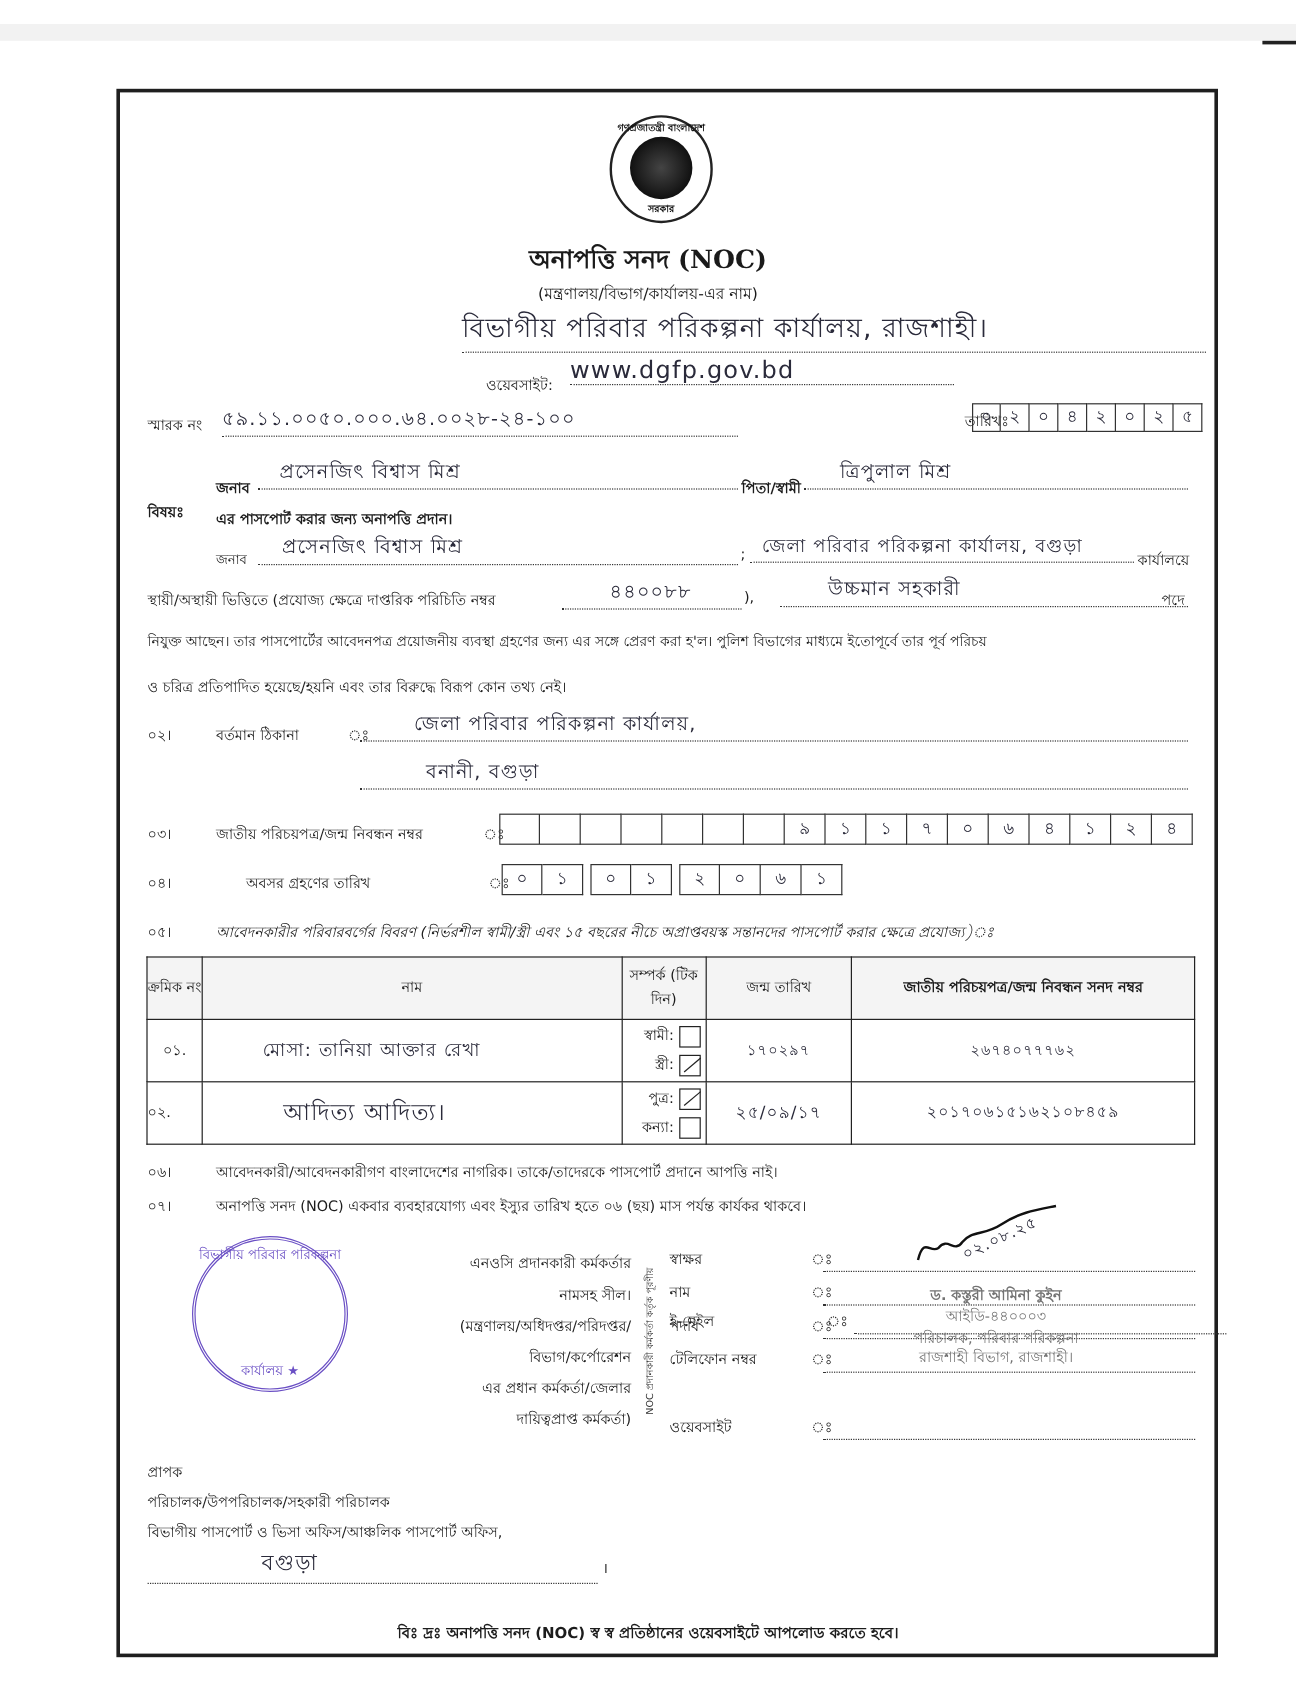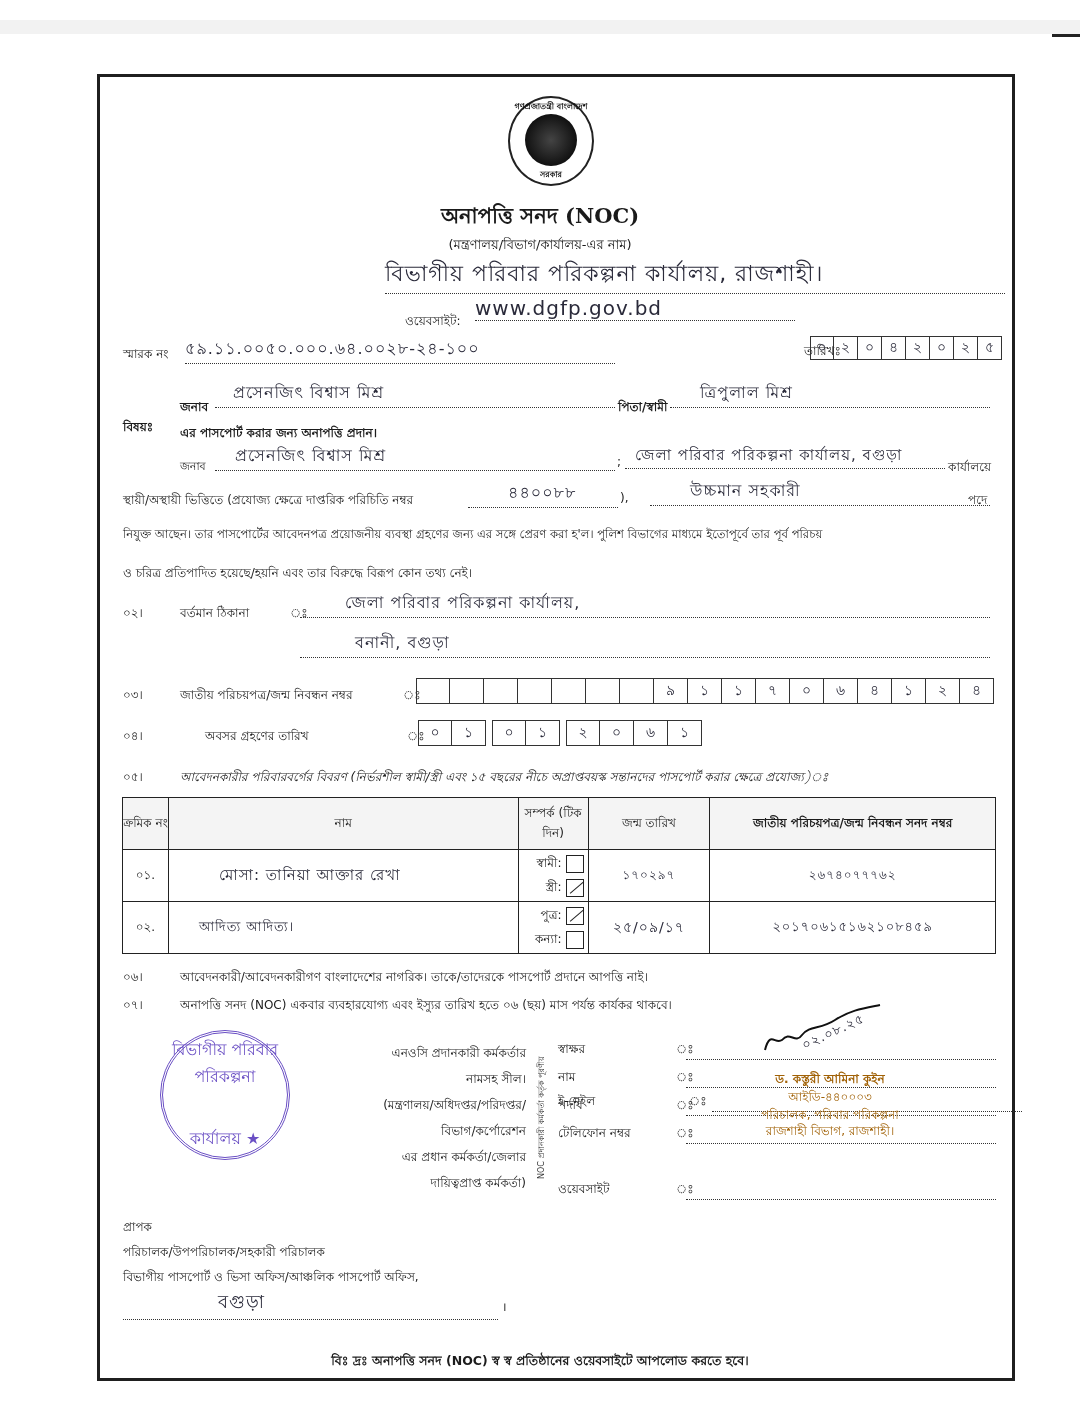--- a/index.html
+++ b/index.html
@@ -26,27 +26,27 @@
   .gap { width: 6px; }
   table.family { position: absolute; left: 122px; top: 797px; width: 874px; border-collapse: collapse; }
   table.family th, table.family td { border: 1.5px solid #222; font-size: 12px; vertical-align: middle; }
   table.family th { font-weight: normal; height: 52px; text-align: center; background: #f4f4f4; }
   table.family td { height: 52px; }
   .rel-line { display: flex; align-items: center; justify-content: flex-end; gap: 4px; padding-right: 4px; height: 24px; font-size: 12px; }
   .chk { width: 18px; height: 18px; border: 1.5px solid #222; position: relative; display: inline-block; }
   .chk.on::after { content: ""; position: absolute; left: 1px; top: 7px; width: 18px; border-top: 1.5px solid #222; transform: rotate(-40deg); }
   .seal { position: absolute; left: 160px; top: 1030px; width: 130px; height: 130px; border: 3px double #6a4fc4; border-radius: 50%; color: #6a4fc4; }
   .seal .inner { position: absolute; left: 22px; top: 22px; width: 80px; height: 80px; border: 2px solid #6a4fc4; border-radius: 50%; display: flex; align-items: center; justify-content: center; font-size: 13px; }
-  .seal .ring { position: absolute; width: 100%; text-align: center; font-size: 16px; }
+  .seal .ring { position: absolute; width: 100%; text-align: center; font-size: 11px; }
   .vert-text { position: absolute; left: 535px; top: 1035px; width: 14px; height: 165px; writing-mode: vertical-rl; transform: rotate(180deg); font-size: 8px; color: #333; text-align: center; }
   .field-row { position: absolute; left: 558px; display: flex; align-items: flex-end; font-size: 12px; }
   .field-row .flabel { width: 118px; }
   .field-row .colon { width: 10px; }
   .field-row .fline { width: 310px; border-bottom: 1.5px dotted #333; height: 12px; }
-  .stamp-text { position: absolute; color: #a16207; font-size: 12px; text-align: center; white-space: nowrap; }
+  .stamp-text { position: absolute; color: #737373; font-size: 12px; text-align: center; white-space: nowrap; }
   .sig { position: absolute; left: 760px; top: 1000px; width: 140px; height: 60px; }
 </style>
 </head>
 <body>
 
 <div class="topband"></div>
 <div class="topmark"></div>
 
 <div class="frame"></div>
 
@@ -176,22 +176,22 @@
           </div>
         <div class="rel-line">
             <span>স্ত্রী:</span>
             <span class="chk on"></span>
           </div>
       </td>
       <td class="hand" style="text-align:center;">১৭০২৯৭</td>
       <td class="hand" style="text-align:center;">২৬৭৪০৭৭৭৬২</td>
     </tr>
     <tr>
-      <td style="text-align:center;">০২.</td>
-      <td class="hand" style="padding-left:30px; font-size:13px;">আদিত্য আদিত্য।</td>
+      <td style="text-align:left;">০২.</td>
+      <td class="hand" style="padding-left:67px; font-size:19px;">আদিত্য আদিত্য।</td>
       <td>
         <div class="rel-line">
             <span>পুত্র:</span>
             <span class="chk on"></span>
           </div>
         <div class="rel-line">
             <span>কন্যা:</span>
             <span class="chk"></span>
           </div>
       </td>

